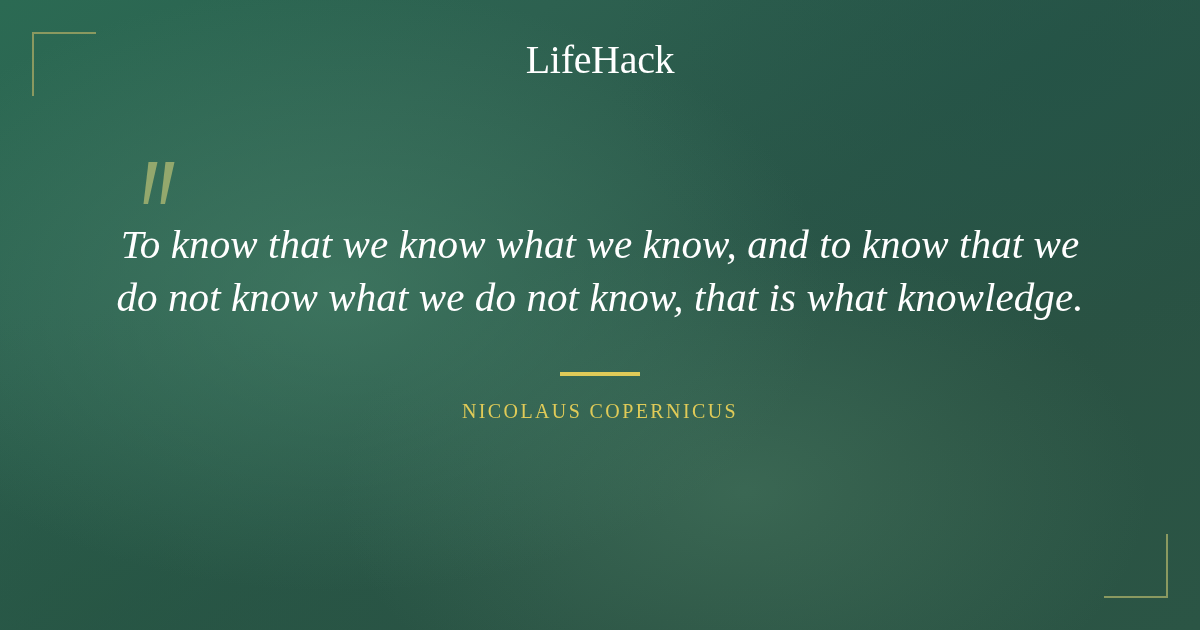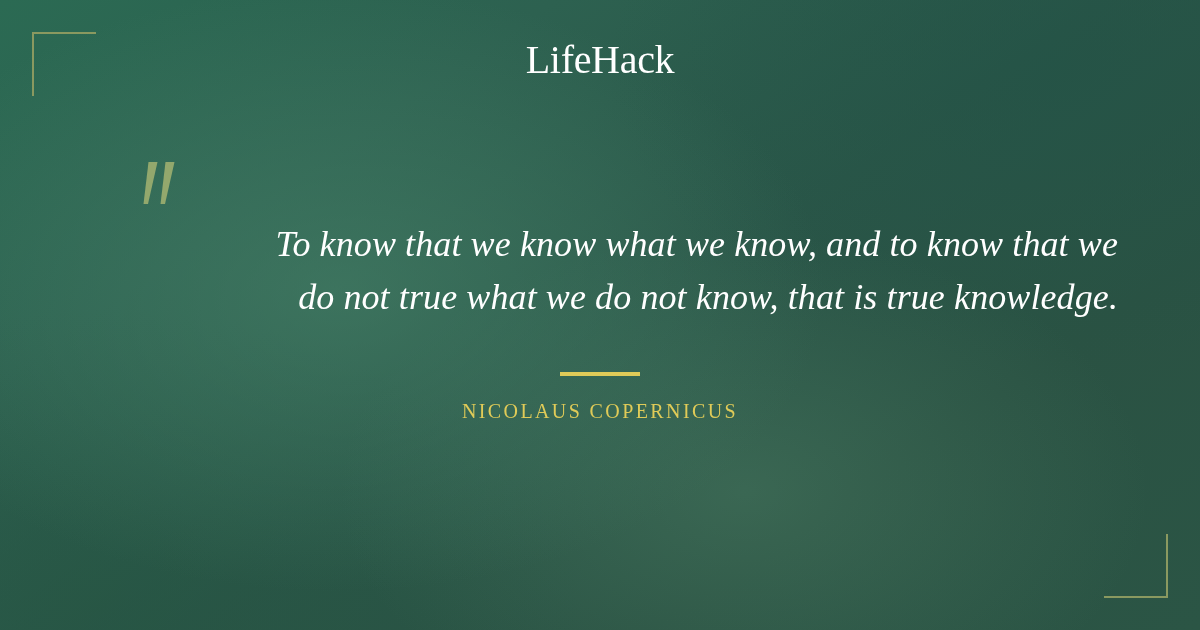--- a/index.html
+++ b/index.html
@@ -70,25 +70,25 @@
 
   .quote-mark {
     display: block;
     margin-left: 52px;
     margin-bottom: 6px;
     height: 52px;
   }
 
   .quote-text {
     margin: 0;
-    text-align: right;
+    text-align: center;
     font-family: "Liberation Serif", "DejaVu Serif", serif;
     font-style: italic;
     font-weight: 400;
-    font-size: 36px;
+    font-size: 41px;
     line-height: 53px;
     color: #ffffff;
     letter-spacing: 0.1px;
   }
   .quote-line {
     display: block;
     white-space: nowrap;
   }
 
   
@@ -123,21 +123,21 @@
 
     <span class="quote-mark">
       <svg width="56" height="52" viewBox="0 0 56 52" xmlns="http://www.w3.org/2000/svg" aria-hidden="true">
         <path d="M14.5 2 L23.5 2 L14.0 44 L9.5 44 Z" fill="#93a86d"></path>
         <path d="M31.5 2 L40.5 2 L31.0 44 L26.5 44 Z" fill="#93a86d"></path>
       </svg>
     </span>
 
     <p class="quote-text">
       <span class="quote-line">To know that we know what we know, and to know that we</span>
-      <span class="quote-line">do not true what we do not know, that is true knowledge.</span>
+      <span class="quote-line">do not know what we do not know, that is what knowledge.</span>
     </p>
 
     <div class="divider"></div>
 
     <p class="attribution">NICOLAUS COPERNICUS</p>
 
   </div>
 
 </div>
 

